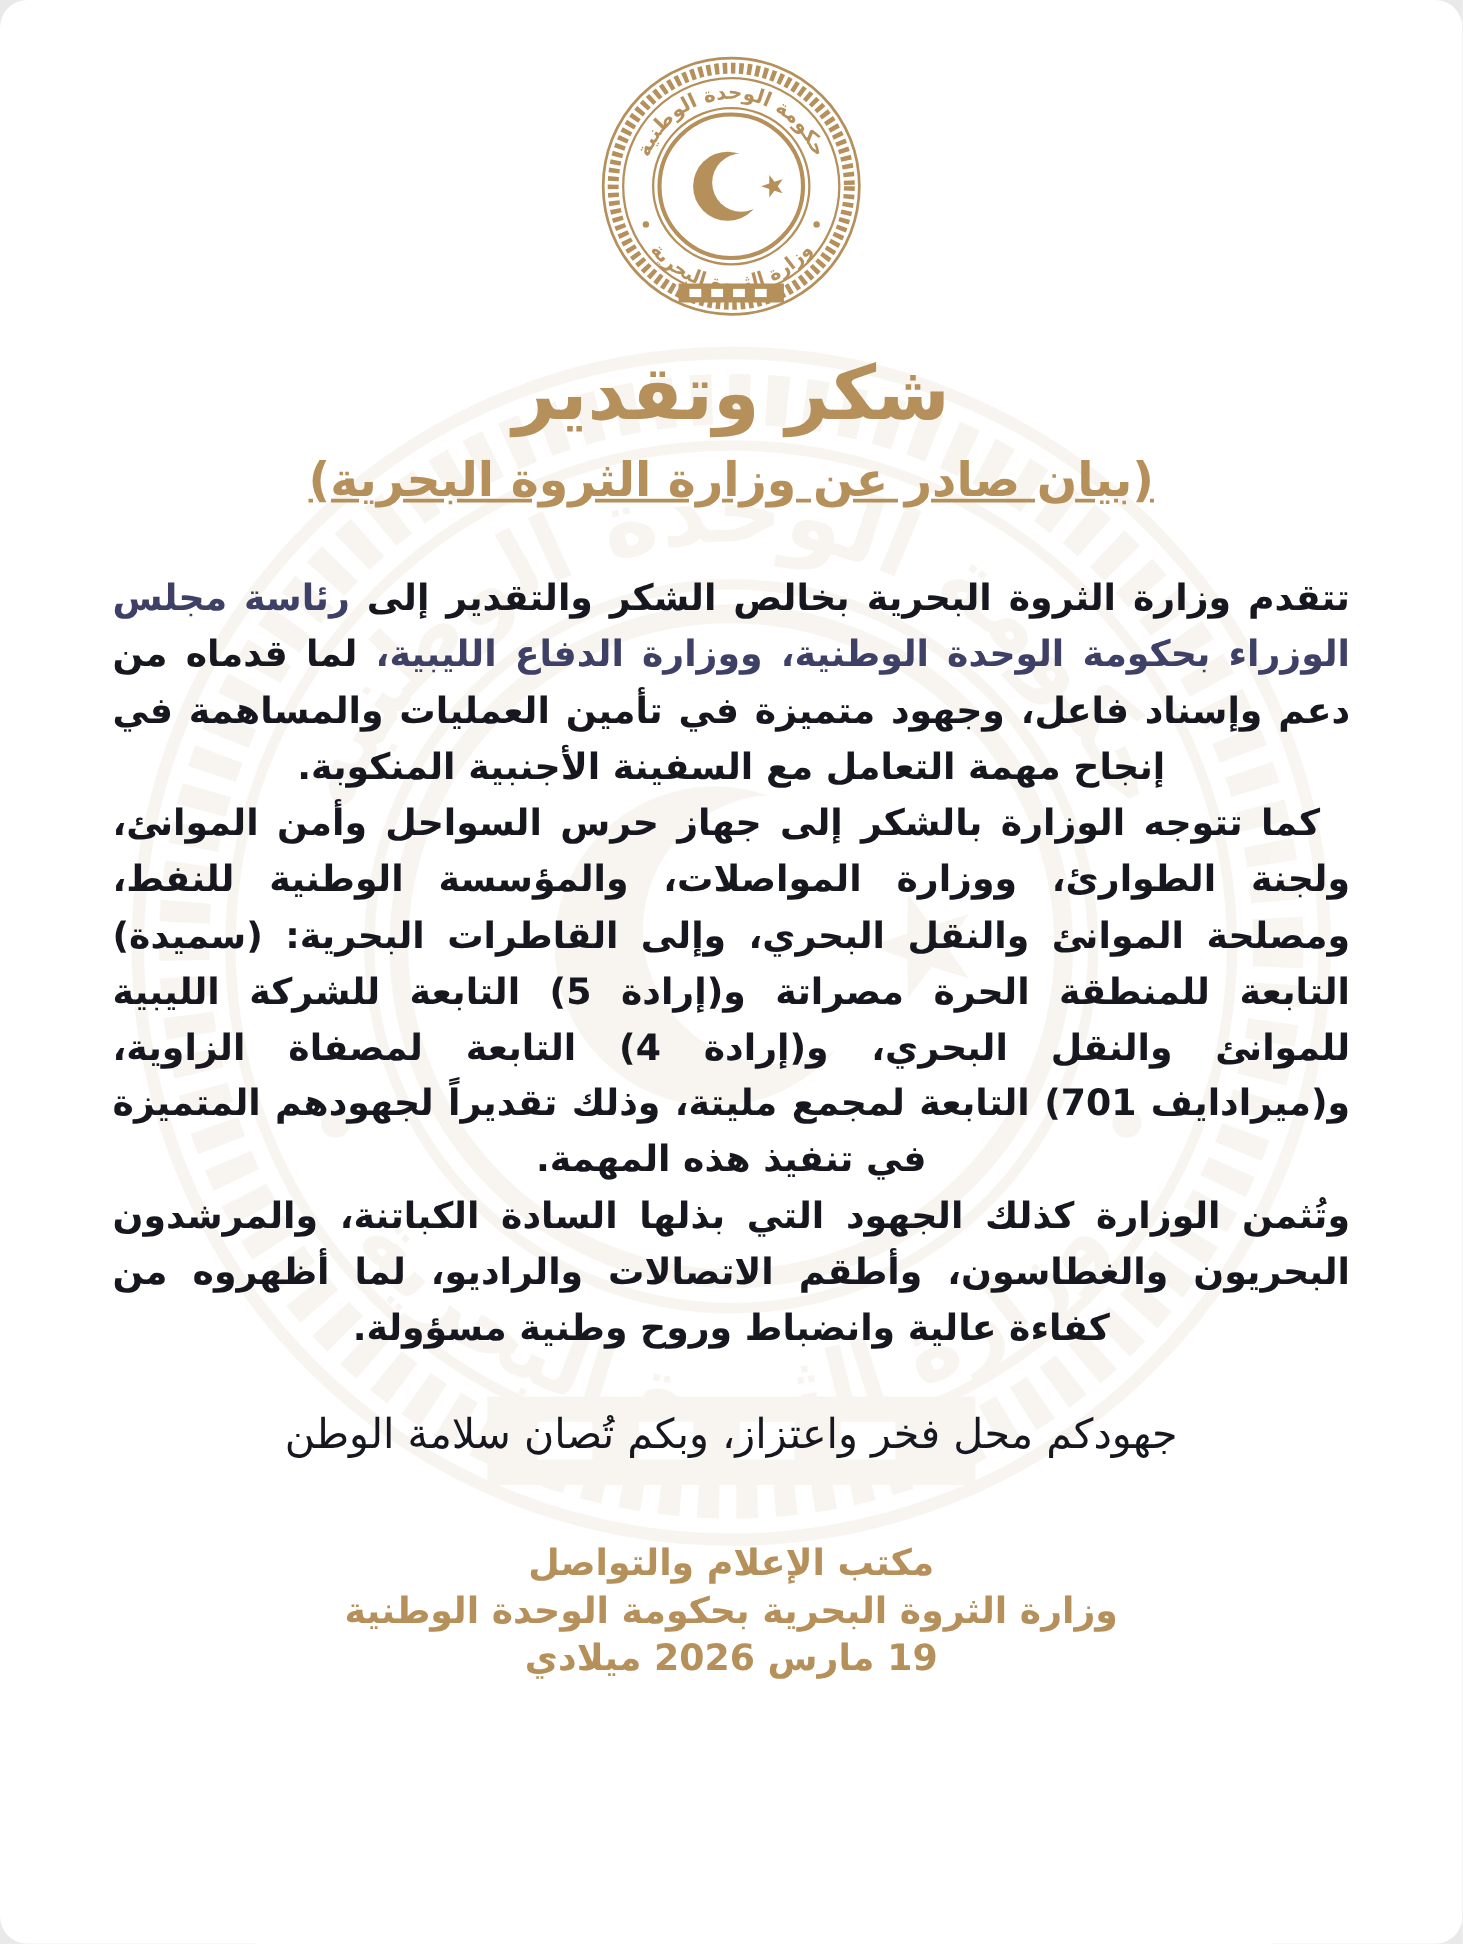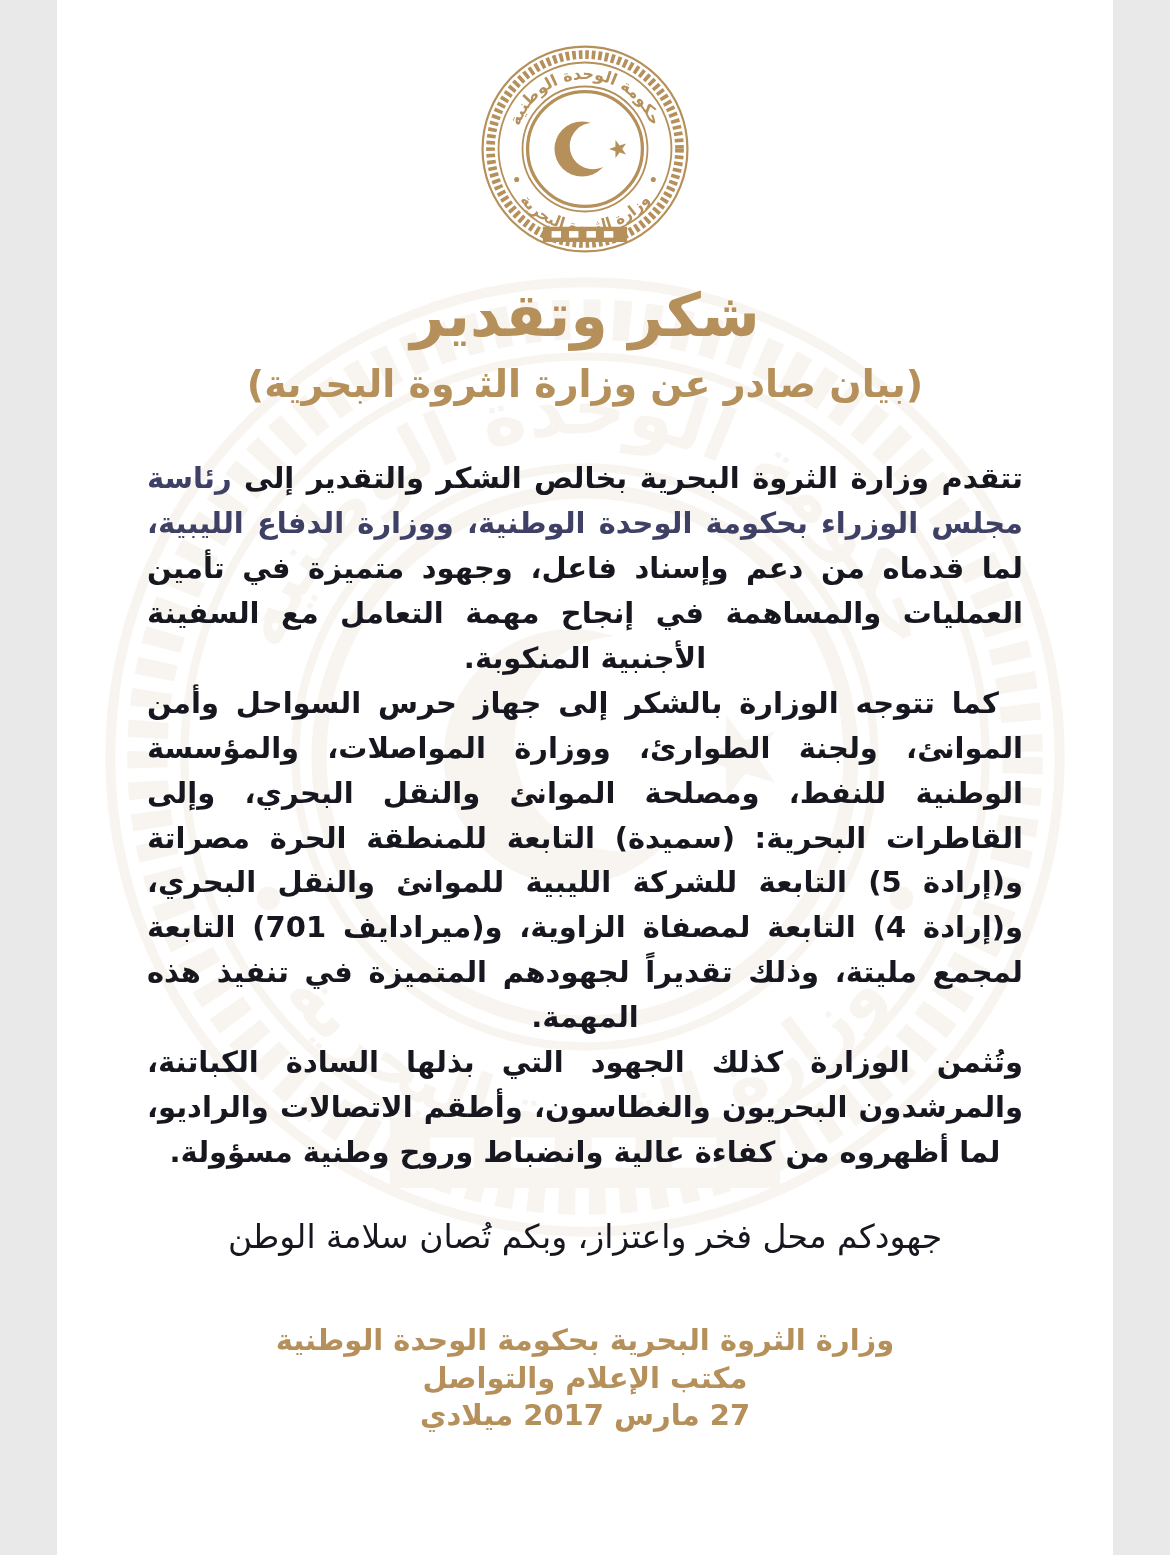--- a/index.html
+++ b/index.html
@@ -1,23 +1,24 @@
 <!DOCTYPE html>
 <html lang="ar" style="--paper: #ffffff; --gold: #b5905a; --navy: #3f4066; --ink: #17171f;"><head>
 <meta charset="utf-8">
 <style>
   html,body{margin:0;padding:0;background:#e9e9e9;}
   .page{
     position:relative;
-    width:1056px;height:1555px;
+    width:1170px;height:1555px;
     margin:0 auto;
     background:var(--paper,#ffffff);
     overflow:hidden;
     direction:rtl;
     font-family:"DejaVu Sans",sans-serif;
+    border-radius:22px;
   }
   .defs-svg{position:absolute;width:0;height:0;overflow:hidden;}
   .watermark{
     position:absolute;
     left:50%;top:252px;
     transform:translateX(-50%);
     width:1010px;height:1010px;
     opacity:0.08;
     pointer-events:none;
   }
@@ -31,20 +32,21 @@
     font-size:60px;
     font-weight:bold;
     color:var(--gold,#b5905a);
   }
   .subtitle{
     margin:12px 1px 0;
     text-align:center;
     font-size:38px;
     font-weight:bold;
     color:var(--gold,#b5905a);
+    text-decoration:underline;
   }
   .body-text{
     margin:50px 90px 0;
     color:var(--ink,#17171f);
     font-size:29px;
     font-weight:bold;
     line-height:1.55;
     text-align:justify;
     text-align-last:center;
   }
@@ -129,19 +131,19 @@
 
     <div class="body-text">
       <p><span>تتقدم وزارة الثروة البحرية بخالص الشكر والتقدير إلى </span><span class="navy">رئاسة مجلس الوزراء بحكومة الوحدة الوطنية، ووزارة الدفاع الليبية،</span><span> لما قدماه من دعم وإسناد فاعل، وجهود متميزة في تأمين العمليات والمساهمة في إنجاح مهمة التعامل مع السفينة الأجنبية المنكوبة.</span></p>
       <p class="indent">كما تتوجه الوزارة بالشكر إلى جهاز حرس السواحل وأمن الموانئ، ولجنة الطوارئ، ووزارة المواصلات، والمؤسسة الوطنية للنفط، ومصلحة الموانئ والنقل البحري، وإلى القاطرات البحرية: (سميدة) التابعة للمنطقة الحرة مصراتة و(إرادة 5) التابعة للشركة الليبية للموانئ والنقل البحري، و(إرادة 4) التابعة لمصفاة الزاوية، و(ميرادايف 701) التابعة لمجمع مليتة، وذلك تقديراً لجهودهم المتميزة في تنفيذ هذه المهمة.</p>
       <p>وتُثمن الوزارة كذلك الجهود التي بذلها السادة الكباتنة، والمرشدون البحريون والغطاسون، وأطقم الاتصالات والراديو، لما أظهروه من كفاءة عالية وانضباط وروح وطنية مسؤولة.</p>
     </div>
 
     <p class="closing">جهودكم محل فخر واعتزاز، وبكم تُصان سلامة الوطن</p>
 
     <div class="footer">
+      <div>مكتب الإعلام والتواصل</div>
       <div>وزارة الثروة البحرية بحكومة الوحدة الوطنية</div>
-      <div>مكتب الإعلام والتواصل</div>
-      <div>27 مارس 2017 ميلادي</div>
+      <div>19 مارس 2026 ميلادي</div>
     </div>
 
   </div>
 </div>
 
 </body></html>

